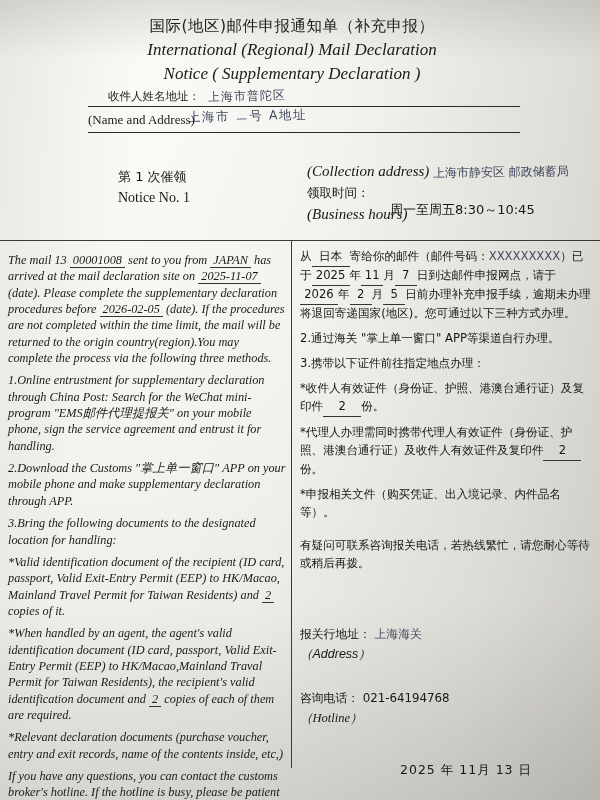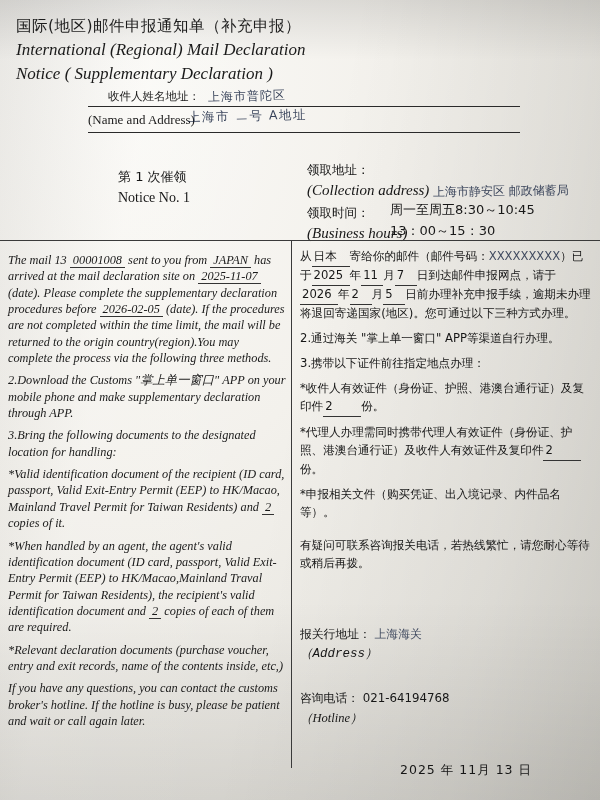--- a/index.html
+++ b/index.html
@@ -34,24 +34,24 @@
   .shade2 {
     left: 0; top: 600px; width: 600px; height: 200px;
     background: linear-gradient(180deg, rgba(0,0,0,0.0) 0%, rgba(0,0,0,0.09) 100%);
   }
   .shade3 {
     left: 0; top: 0; width: 600px; height: 60px;
     background: linear-gradient(180deg, rgba(0,0,0,0.10) 0%, rgba(0,0,0,0.0) 100%);
   }
   .title-block {
     position: absolute;
-    left: 16px;
+    left: 0;
     top: 16px;
     width: 584px;
-    text-align: left;
+    text-align: center;
   }
   .title-cn {
     font-size: 15.5px;
     letter-spacing: 0.5px;
     color: #1c1c1c;
     font-family: "DejaVu Sans", sans-serif;
   }
   .title-en1 {
     font-size: 17px;
     color: #1a1a1a;
@@ -218,36 +218,37 @@
     line-height: 1.55;
     color: #161616;
   }
   .right-col p {
     margin: 0 0 7px 0;
   }
   .ublank {
     display: inline-block;
     min-width: 34px;
     border-bottom: 1px solid #333;
+    text-align: center;
     padding: 0 2px;
   }
   .ublank.sm { min-width: 18px; }
   .gap { height: 8px; }
   
   .issue-block {
     position: absolute;
     left: 300px;
     top: 624px;
     font-family: "DejaVu Sans", sans-serif;
     font-size: 11.8px;
     color: #161616;
     line-height: 1.7;
   }
   .issue-block .en {
-    font-family: Liberation Mono, monospace;
+    font-family: Liberation Sans, sans-serif;
     font-style: italic;
     font-size: 12.5px;
   }
   .hotline-block {
     position: absolute;
     left: 300px;
     top: 688px;
     font-family: "DejaVu Sans", sans-serif;
     font-size: 11.8px;
     color: #161616;
@@ -296,42 +297,41 @@
   <div class="addr-label-en">(Name and Address)</div>
   <div class="addr-hand2">上海市 ㅡ号 A地址</div>
   <div class="addr-rule2"></div>
 
   <div class="notice-no">
     <span>第  1  次催领</span>
     <span class="en">Notice No. 1</span>
   </div>
 
   <div class="collect">
-    <div>领取地址：</div>
     <div>
       <span class="en">(Collection address)</span>
       <span class="hand">上海市静安区 邮政储蓄局</span>
     </div>
     <div>领取时间：</div>
     <div>
       <span class="en">(Business hours)</span>
     </div>
   </div>
   <div class="time-hand">
     <div>周一至周五8:30～10:45</div>
-    <div>13：00～15：30</div>
   </div>
 
   <div class="hdiv"></div>
   <div class="vdiv"></div>
 
   <div class="left-col">
     <p>
       <span>The mail  13 </span><span class="fill">00001008</span><span> sent to you from </span><span class="fill">JAPAN</span><span> has arrived at the mail declaration site on </span><span class="fill">2025-11-07</span><span> (date). Please complete the supplementary declaration procedures before </span><span class="fill">2026-02-05</span><span> (date). If the procedures are not completed within the time limit, the mail will be returned to the origin country(region).You may complete the process via the following three methods.</span>
     </p>
+    <p>1.Online entrustment for supplementary declaration through China Post: Search for the WeChat mini-program "EMS邮件代理提报关" on your mobile phone, sign the service agreement and entrust it for handling.</p>
     <p>2.Download the Customs "掌上单一窗口" APP on your mobile phone and make supplementary declaration through APP.</p>
     <p>3.Bring the following documents to the designated location for handling:</p>
     <p>
       <span>*Valid identification document of the recipient (ID card, passport, Valid Exit-Entry Permit (EEP) to HK/Macao, Mainland Travel Permit for Taiwan Residents) and </span><span class="fill">2</span><span> copies of it.</span>
     </p>
     <p>
       <span>*When handled by an agent, the agent's valid identification document (ID card, passport, Valid Exit-Entry Permit (EEP) to HK/Macao,Mainland Traval Permit for Taiwan Residents), the recipient's valid identification document and </span><span class="fill">2</span><span> copies of each of them are required.</span>
     </p>
     <p>*Relevant declaration documents (purchase voucher, entry and exit records, name of the contents inside, etc,)</p>
     <p>If you have any questions, you can contact the customs broker's hotline. If the hotline is busy, please be patient and wait or call again later.</p>

